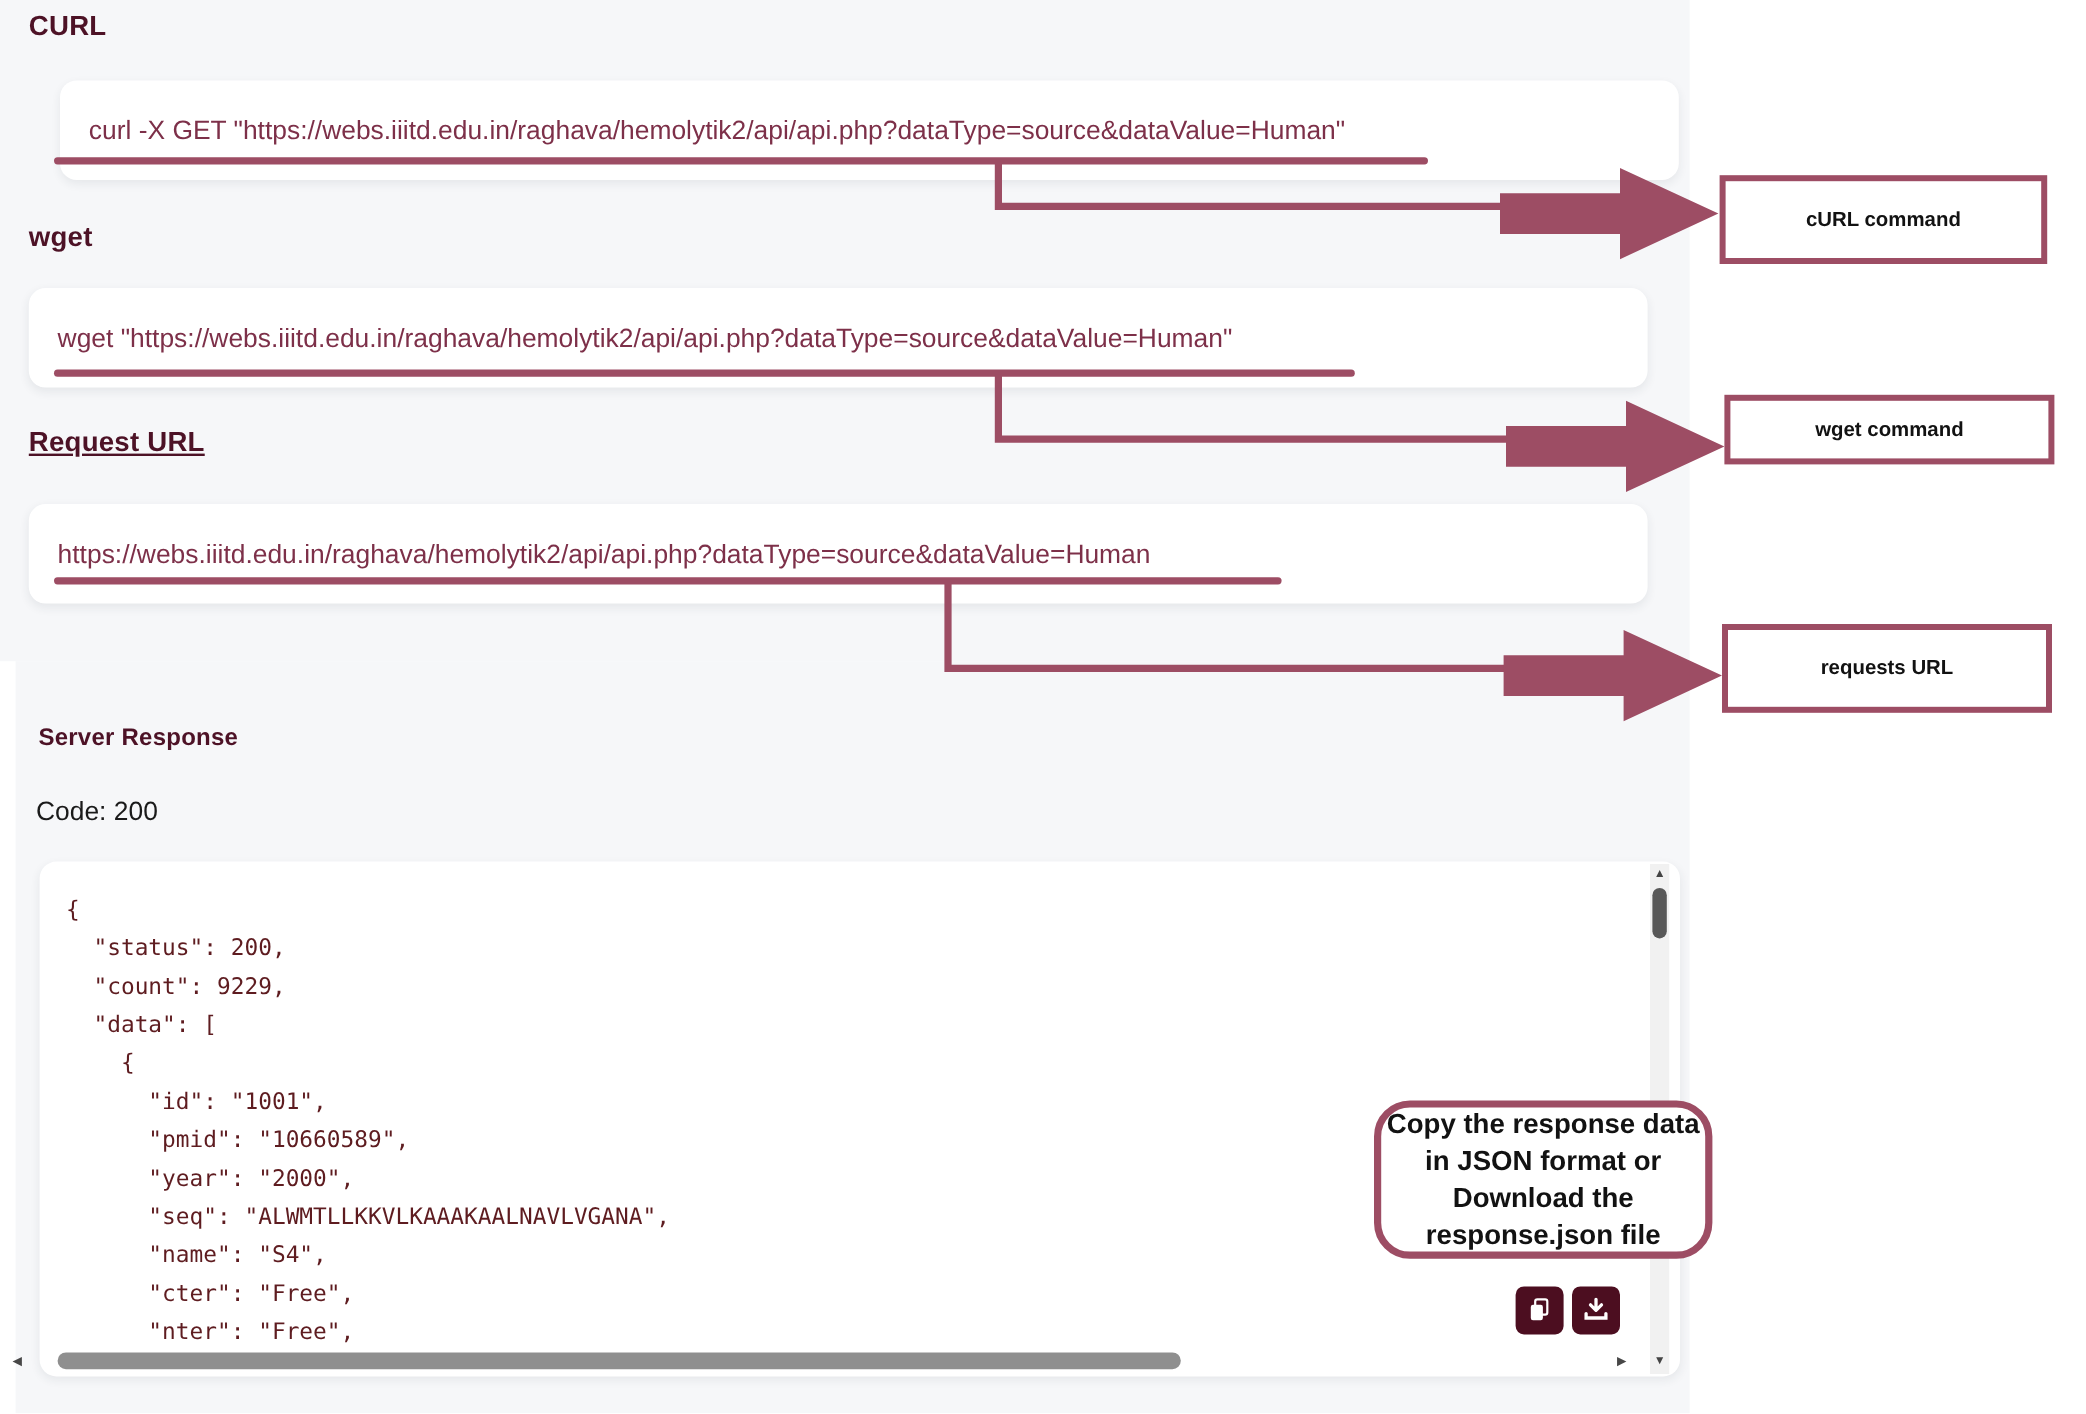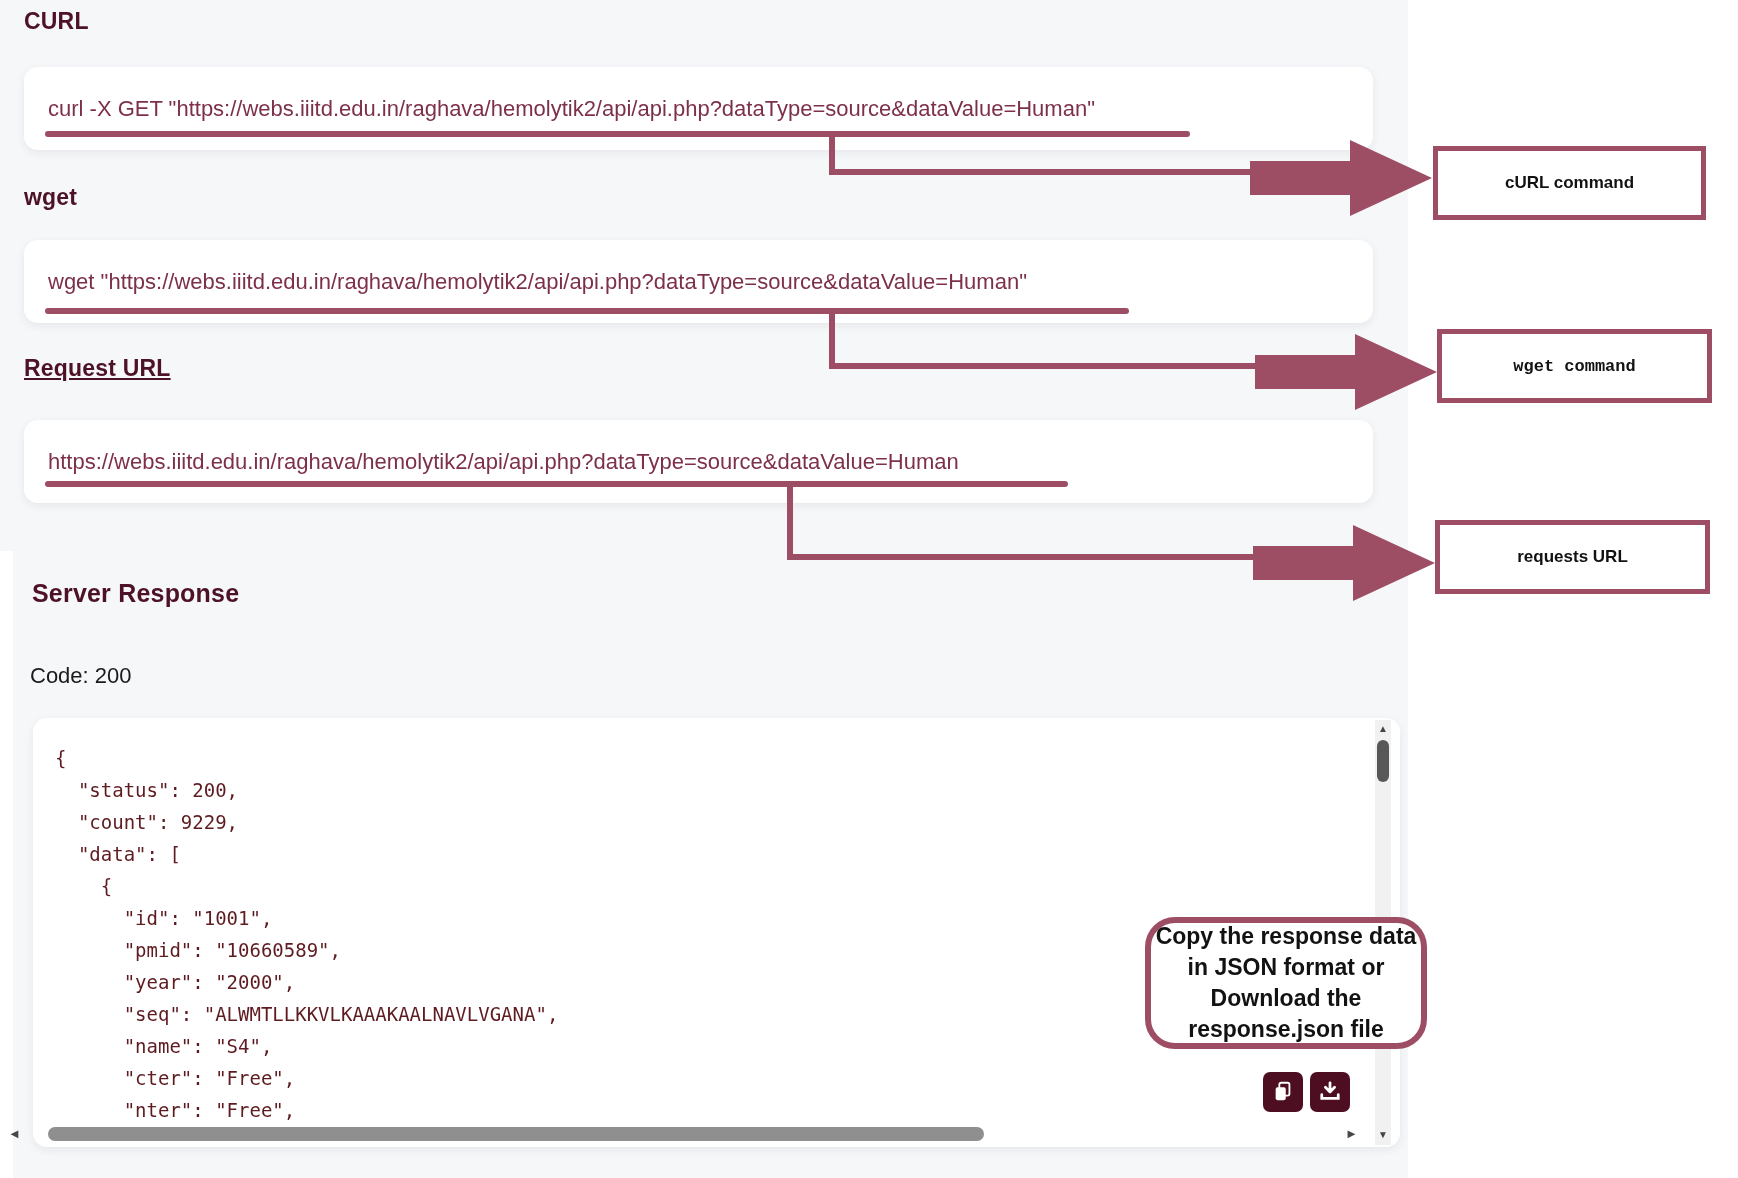--- a/index.html
+++ b/index.html
@@ -55,21 +55,21 @@
 </style>
 </head>
 <body>
 
 <div id="stage">
 
   <div id="panel-top" class="panel"></div>
   <div id="panel-bottom" class="panel"></div>
 
   <div class="sec-heading" style="left:24px;top:8px;">CURL</div>
-  <div class="card" style="top:67px;">
+  <div class="card" style="top:67px;margin-left:26px;">
     <span class="cmd-text">curl -X GET "https://webs.iiitd.edu.in/raghava/hemolytik2/api/api.php?dataType=source&amp;dataValue=Human"</span>
   </div>
 
   <div class="sec-heading" style="left:24px;top:184px;">wget</div>
   <div class="card" style="top:240px;">
     <span class="cmd-text">wget "https://webs.iiitd.edu.in/raghava/hemolytik2/api/api.php?dataType=source&amp;dataValue=Human"</span>
   </div>
 
   <div class="sec-heading" style="left:24px;top:355px;text-decoration:underline;">Request URL</div>
   <div class="card" style="top:420px;">
@@ -87,28 +87,28 @@
     <path d="M832,312 L832,366 L1257,366" fill="none" stroke="#9d4d64" stroke-width="6"></path>
     <path d="M1255,355 h100 v-21 l82,38 l-82,38 v-21 h-100 z" fill="#9d4d64"></path>
 
     <path d="M790,485 L790,557 L1255,557" fill="none" stroke="#9d4d64" stroke-width="6"></path>
     <path d="M1253,546 h100 v-21 l82,38 l-82,38 v-21 h-100 z" fill="#9d4d64"></path>
   </svg>
 
   <div class="callout-box" style="left:1433px;top:146px;width:273px;height:74px;">
     <span>cURL command</span>
   </div>
-  <div class="callout-box" style="left:1437px;top:329px;width:275px;height:74px;font-family:Liberation Mono, monospace;">
+  <div class="callout-box" style="left:1437px;top:329px;width:275px;height:58px;">
     <span>wget command</span>
   </div>
   <div class="callout-box" style="left:1435px;top:520px;width:275px;height:74px;">
     <span>requests URL</span>
   </div>
 
-  <div class="sec-heading" style="left:32px;top:579px;font-size:25px;">Server Response</div>
+  <div class="sec-heading" style="left:32px;top:604px;font-size:20px;">Server Response</div>
   <div style="position:absolute;left:30px;top:663px;font-size:22px;color:#1a1a1a;">Code: 200</div>
 
   <div id="json-card"></div>
   <div id="json-lines">
       <div>{</div>
       <div>  "status": 200,</div>
       <div>  "count": 9229,</div>
       <div>  "data": [</div>
       <div>    {</div>
       <div>      "id": "1001",</div>

